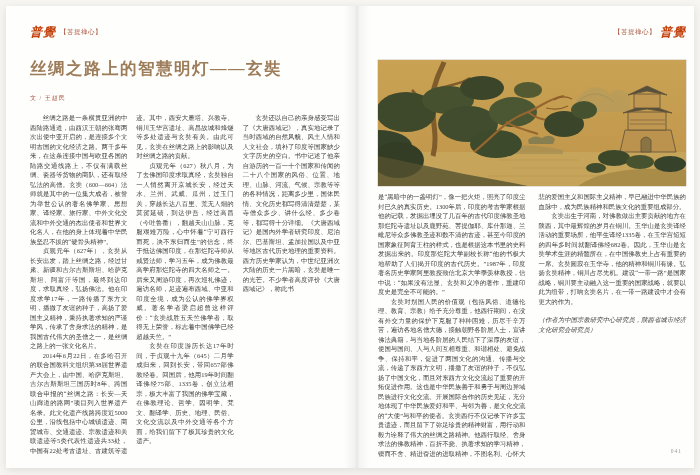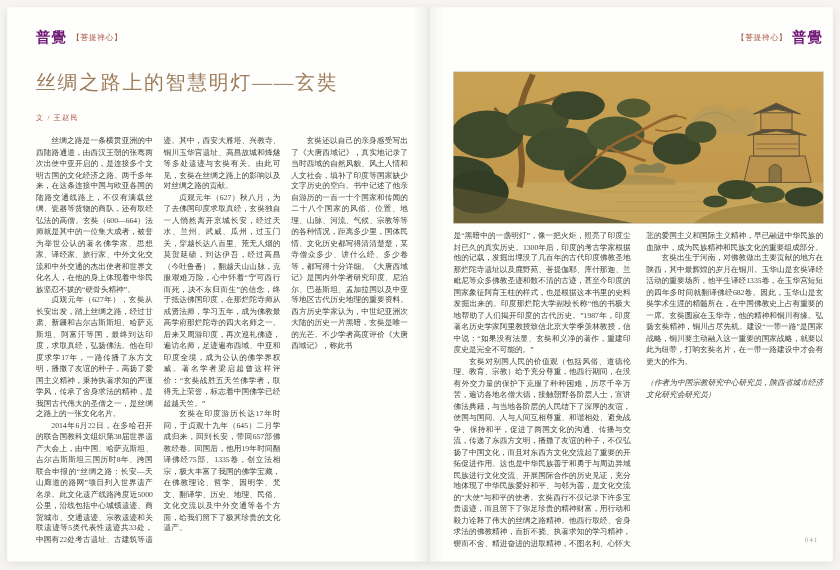--- a/index.html
+++ b/index.html
@@ -15,26 +15,26 @@
   }
   .gutter{
     position:absolute;left:338px;top:0;width:26px;height:462px;
     background:linear-gradient(90deg,rgba(0,0,0,0) 0%,rgba(0,0,0,.05) 42%,rgba(0,0,0,.09) 50%,rgba(0,0,0,.04) 60%,rgba(0,0,0,0) 100%);
     pointer-events:none;
   }
   
   .hdr{position:absolute;top:16px;white-space:nowrap;}
   .hdr-left{left:24px;}
   .hdr-right{right:8px;text-align:right;}
-  .brand{font-size:12px;font-weight:bold;color:#701a75;letter-spacing:1px;}
+  .brand{font-size:12px;font-weight:bold;color:#c2410c;letter-spacing:1px;font-style:italic;}
   .section{font-size:6.5px;color:#a9543c;letter-spacing:.5px;vertical-align:2px;}
   
   .title{
     position:absolute;left:24px;top:52px;width:320px;
-    font-size:16.5px;font-weight:normal;color:#9d7c5a;letter-spacing:1.5px;
+    font-size:16.5px;font-weight:bold;color:#9d7c5a;letter-spacing:1.5px;
   }
   .byline{
     position:absolute;left:24px;top:88px;
     font-size:6px;color:#a9543c;letter-spacing:1px;
   }
   
   .cols{position:absolute;column-fill:auto;}
   .cols p{
     margin:0;font-size:6.4px;line-height:9.5px;color:#3e3d3b;
     text-align:justify;text-indent:2em;

